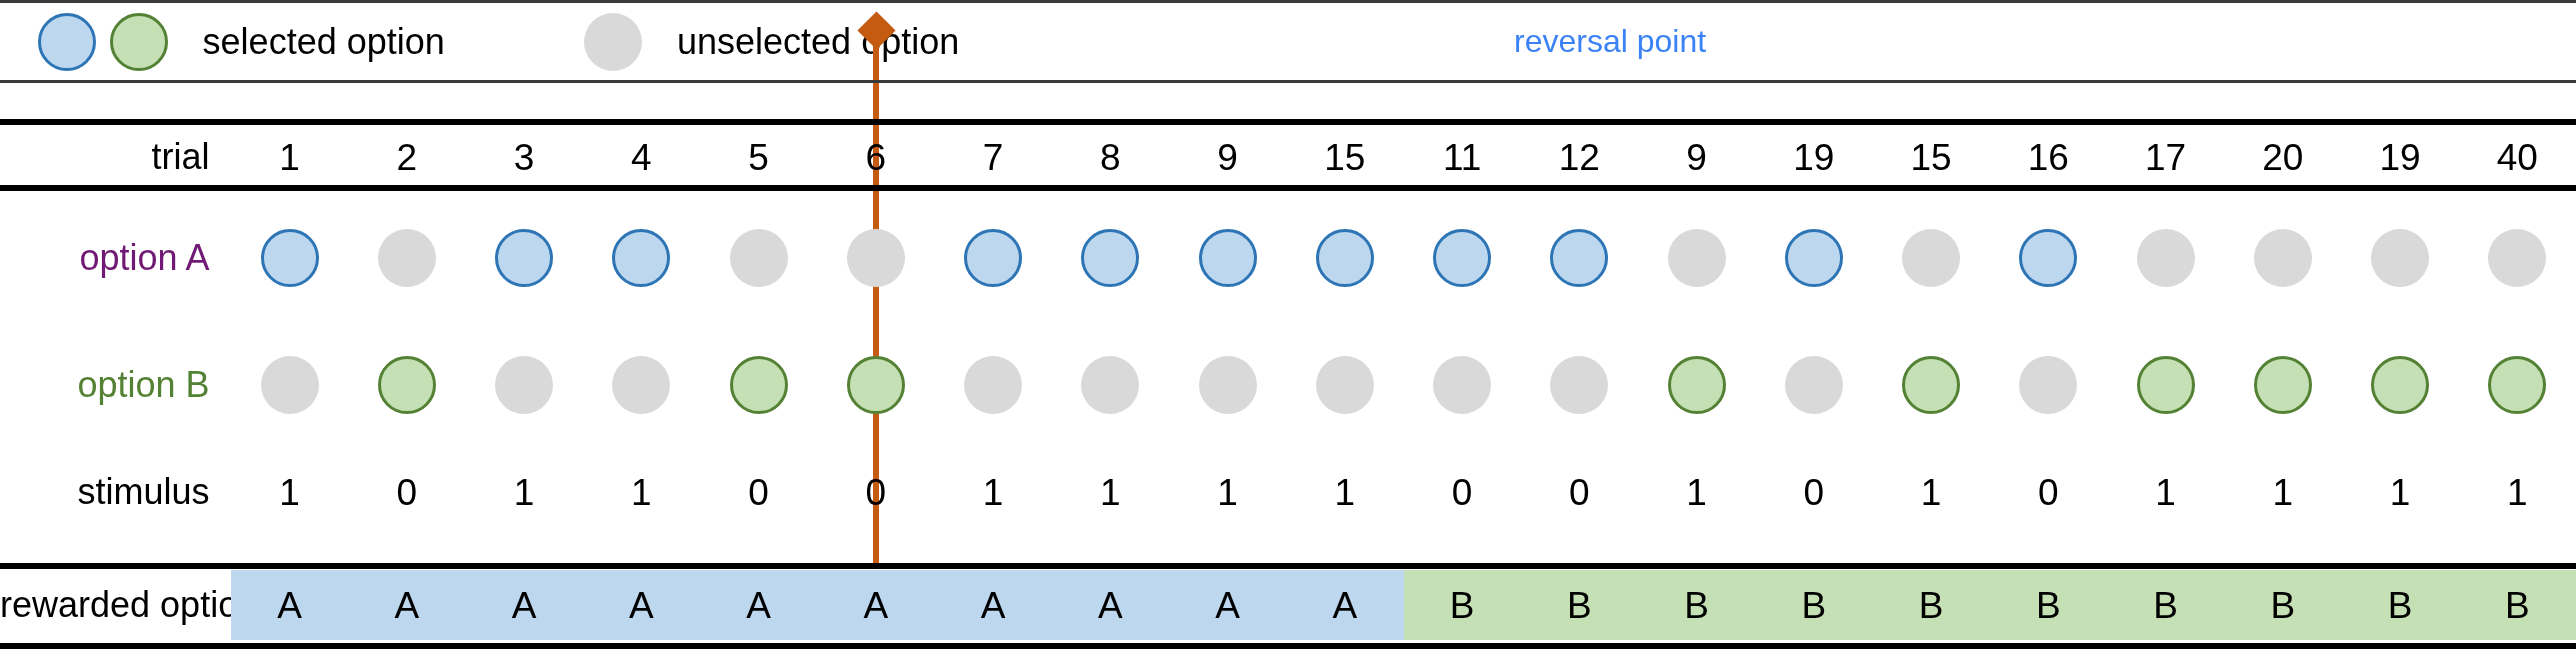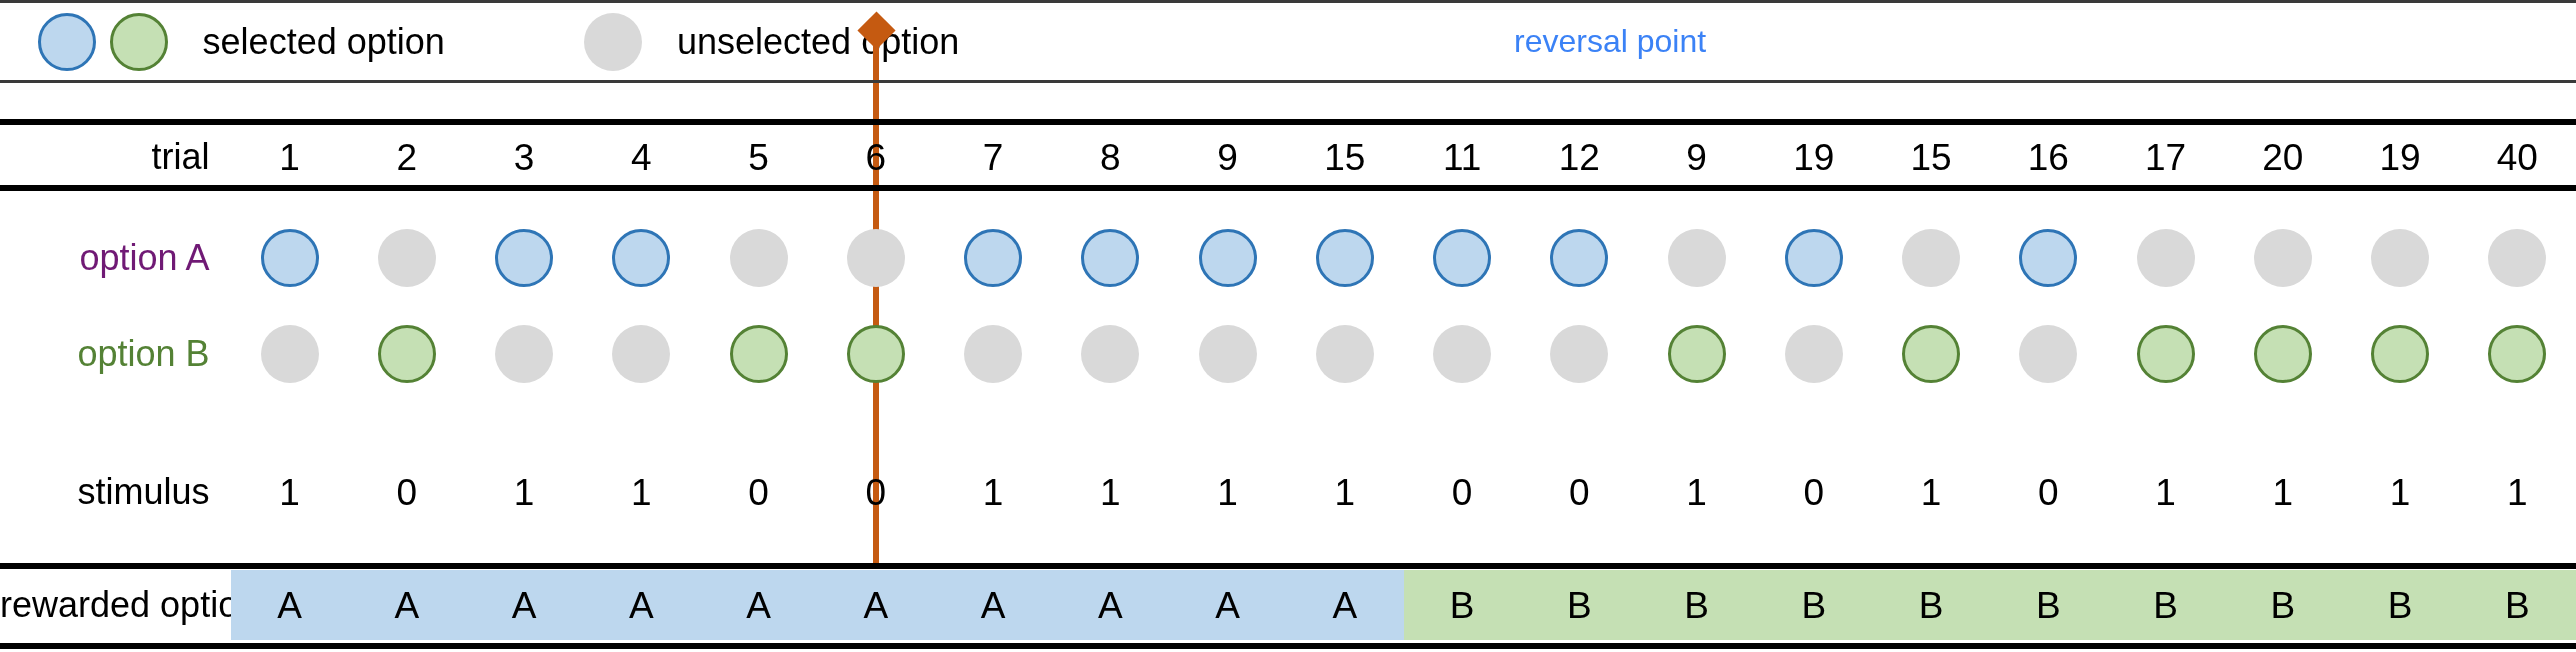--- a/index.html
+++ b/index.html
@@ -138,21 +138,21 @@
     line-height: 1;
   }
 
   
   #row-trial { top: 125px; height: 64px; }
   #row-trial .row-label { font-size: 36px; color: #000; }
   #row-trial .cell { font-size: 37px; }
 
   
   #row-option-a { top: 214px; height: 88px; }
-  #row-option-b { top: 310px; height: 88px; }
+  #row-option-b { top: 341px; height: 88px; }
   #row-option-a .row-label { color: #701a75; }
   #row-option-b .row-label { color: #548235; }
 
   
   #row-stimulus { top: 458px; height: 68px; }
 
   
   #row-rewarded { top: 570px; height: 70px; }
   #row-rewarded .row-label {
     font-size: 36px;

